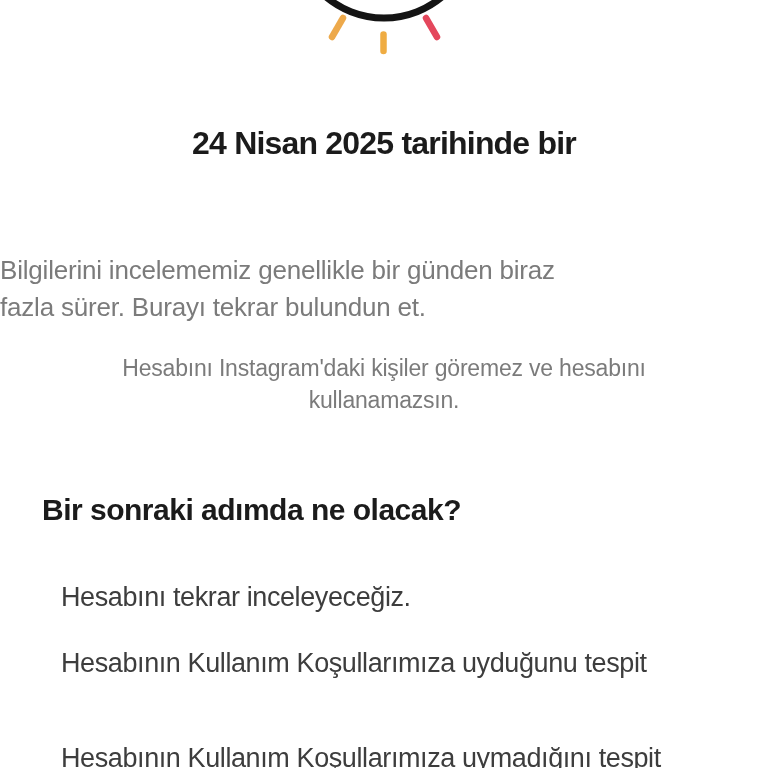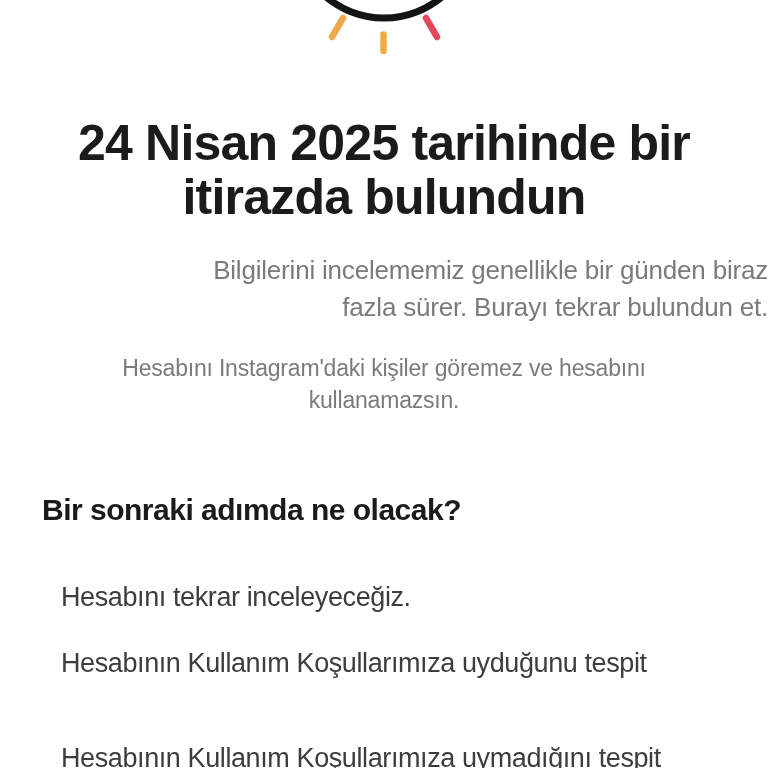--- a/index.html
+++ b/index.html
@@ -23,32 +23,32 @@
     top: 0;
     width: 170px;
     height: 60px;
   }
   .hero-title {
     position: absolute;
     top: 116px;
     left: 0;
     width: 768px;
     text-align: center;
-    font-size: 50px;
+    font-size: 32px;
     line-height: 54px;
     font-weight: 700;
     color: #1b1b1b;
     letter-spacing: -0.8px;
   }
   .hero-subtitle {
     position: absolute;
     top: 252px;
     left: 0;
     width: 768px;
-    text-align: right;
+    text-align: left;
     font-size: 26px;
     line-height: 37px;
     font-weight: 400;
     color: #7b7b7b;
     letter-spacing: -0.2px;
   }
   .hero-note {
     position: absolute;
     top: 352px;
     left: 0;
@@ -95,21 +95,20 @@
     <svg width="170" height="60" viewBox="0 0 170 60" xmlns="http://www.w3.org/2000/svg">
       <circle cx="85" cy="-72" r="90" fill="none" stroke="#141414" stroke-width="7"></circle>
       <line x1="44" y1="18" x2="33" y2="37" stroke="#EDA94B" stroke-width="6.5" stroke-linecap="round"></line>
       <line x1="84.5" y1="34.5" x2="84.5" y2="51" stroke="#EFAC42" stroke-width="6.5" stroke-linecap="round"></line>
       <line x1="127" y1="18" x2="138" y2="37" stroke="#E4475C" stroke-width="6.5" stroke-linecap="round"></line>
     </svg>
   </div>
 
   <h1 class="hero-title">
     <div>24 Nisan 2025 tarihinde bir</div>
-    <div>itirazda bulundun</div>
   </h1>
 
   <div class="hero-subtitle">
     <div>Bilgilerini incelememiz genellikle bir günden biraz</div>
     <div>fazla sürer. Burayı tekrar bulundun et.</div>
   </div>
 
   <div class="hero-note">
     <div>Hesabını Instagram'daki kişiler göremez ve hesabını</div>
     <div>kullanamazsın.</div>

